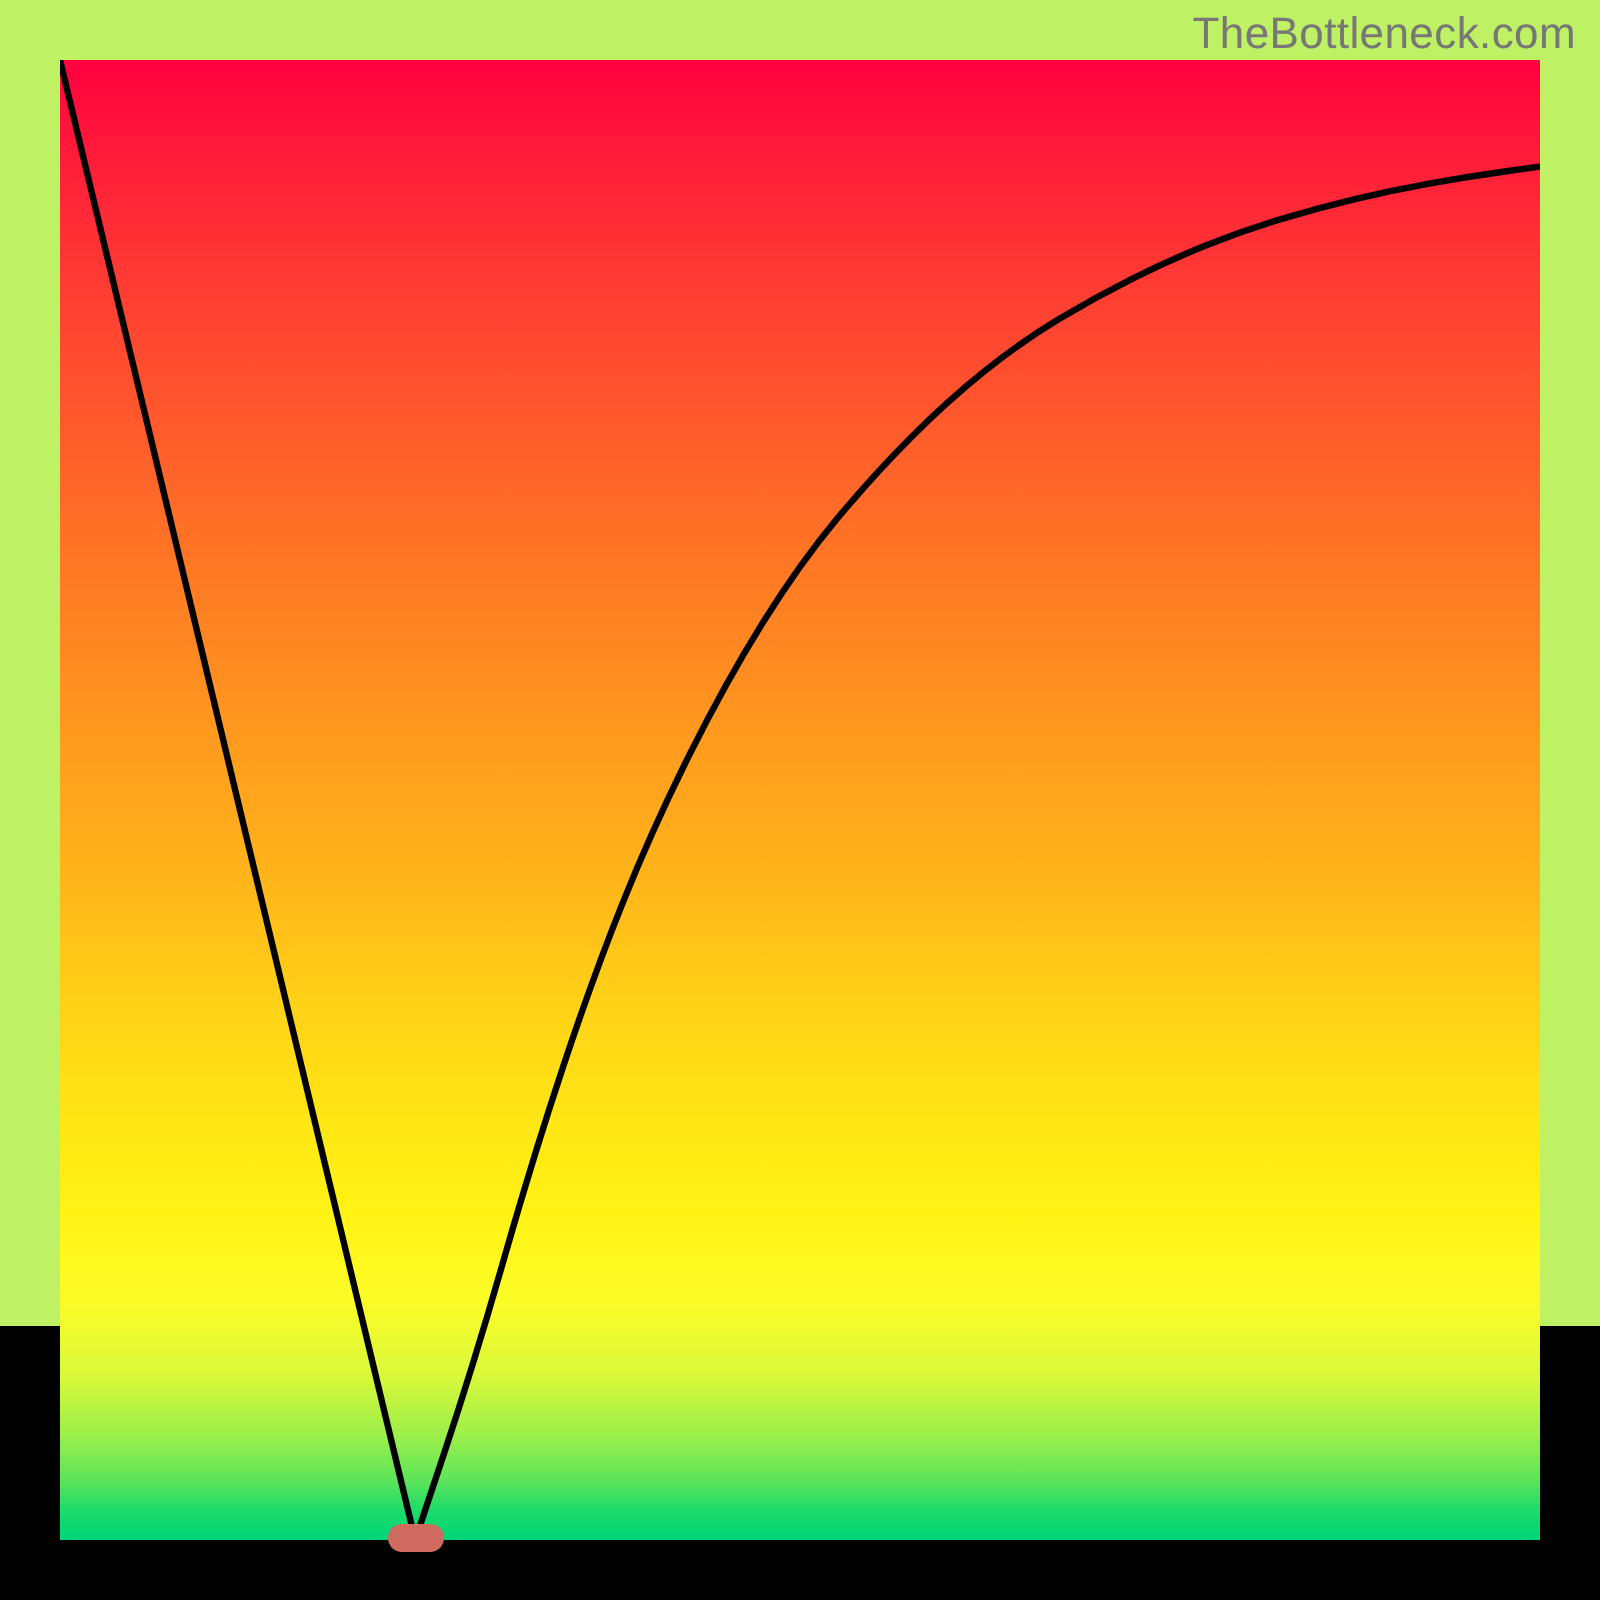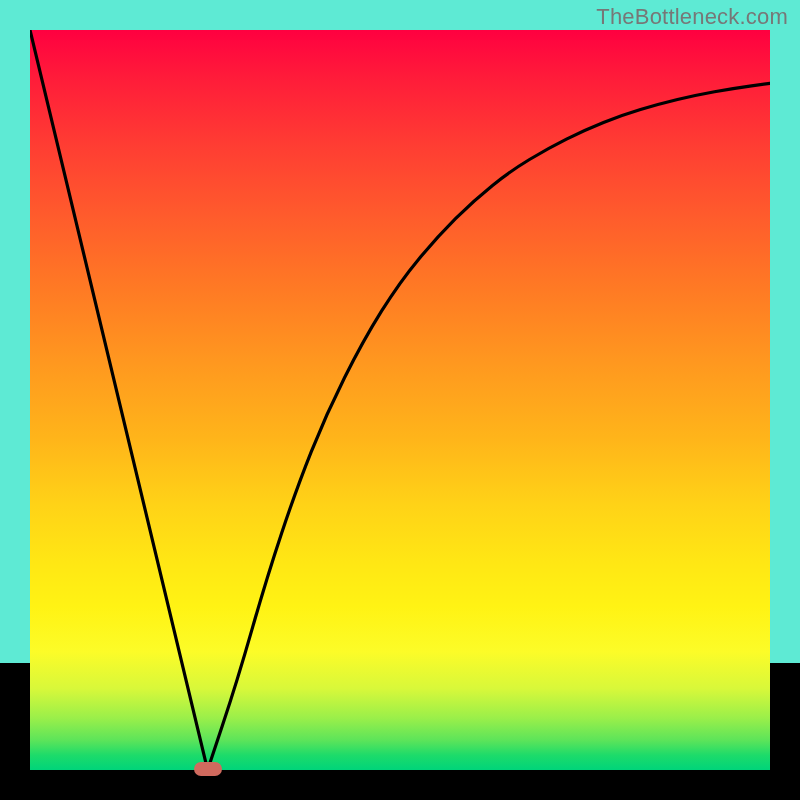--- a/index.html
+++ b/index.html
@@ -8,21 +8,21 @@
     width: 800px;
     height: 800px;
     background: #000;
     overflow: hidden;
     font-family: Arial, Helvetica, sans-serif;
   }
   .frame {
     position: relative;
     width: 800px;
     height: 663px;
-    background: #5eead4;
+    background: #bef264;
   }
   .plot-area {
     position: absolute;
     left: 30px;
     top: 30px;
     width: 740px;
     height: 740px;
     
     background: linear-gradient(to bottom,
       #ff0040 0%,

